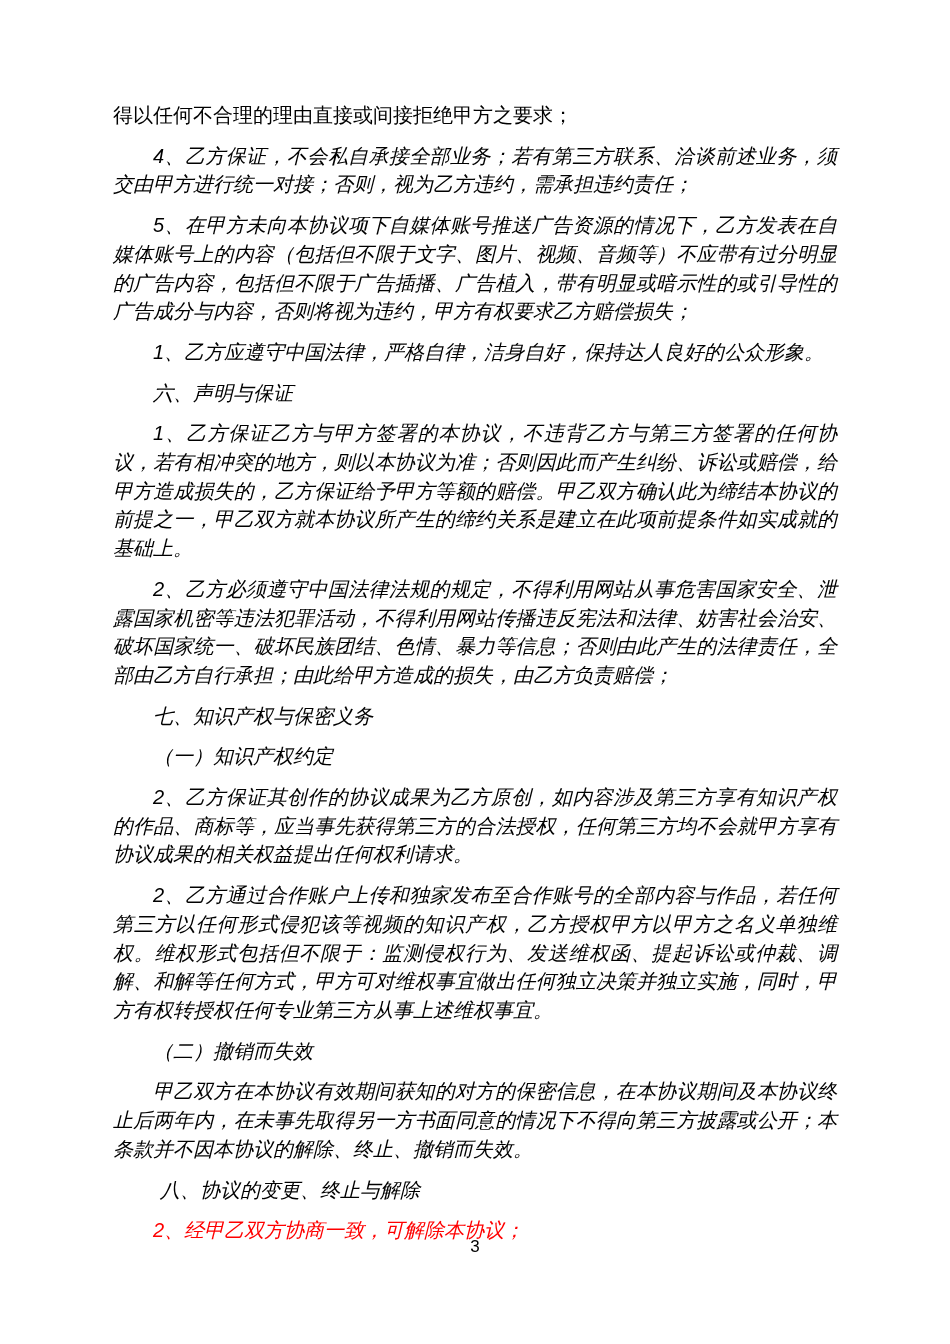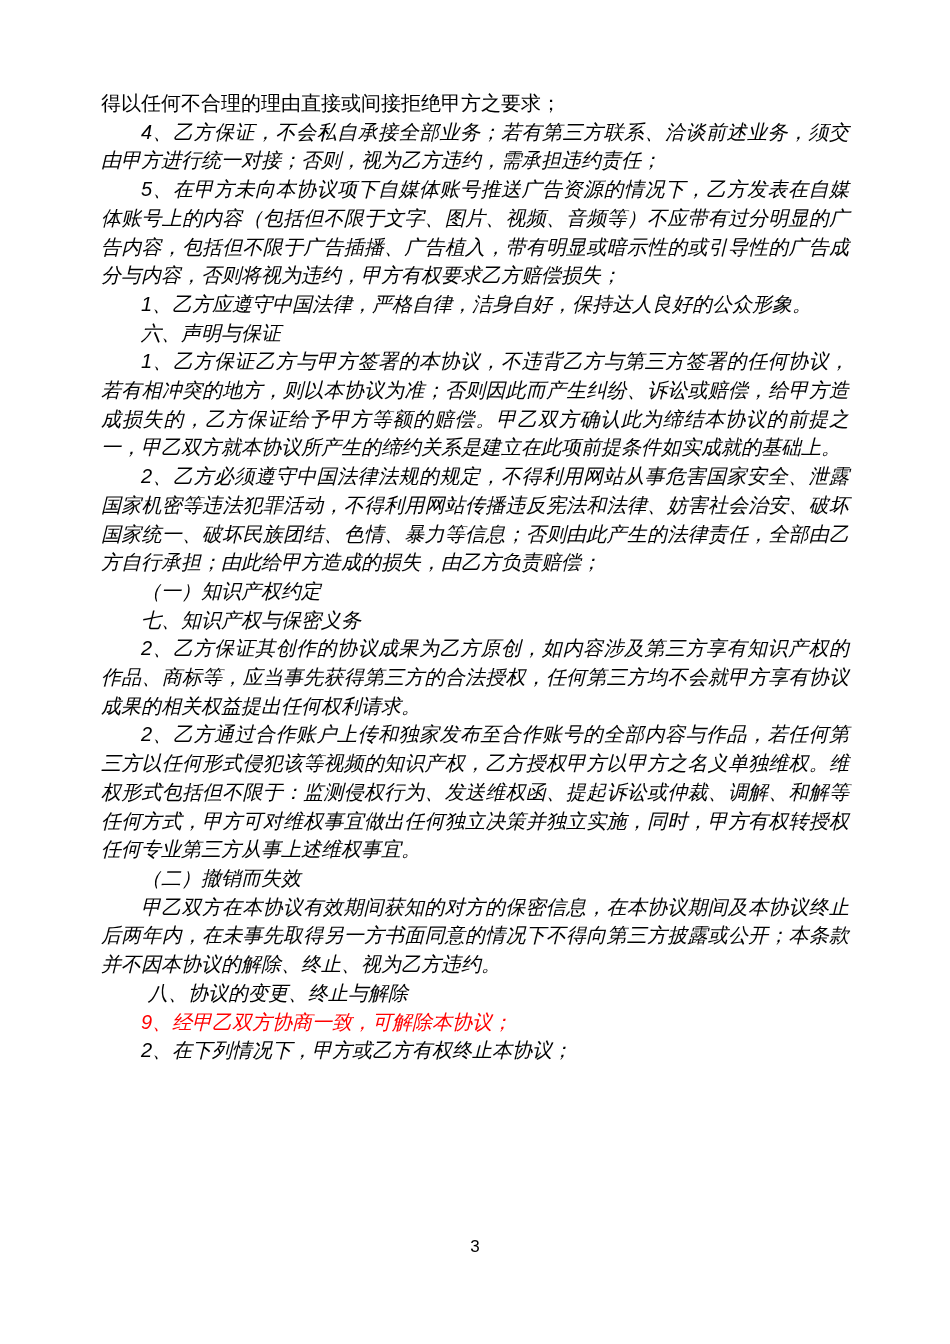--- a/index.html
+++ b/index.html
@@ -22,21 +22,21 @@
     top: 89px;
     width: 748px;
     color: #000000;
     font-size: 20px;
     line-height: 28.7px;
     text-align: justify;
     text-justify: inter-character;
     letter-spacing: 0;
   }
   .content p {
-    margin: 0;
+    margin: 12px;
     padding: 0;
     text-indent: 0;
     word-break: normal;
     overflow-wrap: break-word;
   }
   .content p.indent { text-indent: 2em; font-style: italic; }
   .content p.extra-indent { text-indent: 2.35em; font-style: italic; }
   .content p.red { color: #ff0000; }
   .page-number {
     position: absolute;
@@ -54,24 +54,23 @@
 
 <div class="page">
   <div class="content" id="doc-content">
       <p>得以任何不合理的理由直接或间接拒绝甲方之要求；</p>
       <p class="indent">4、乙方保证，不会私自承接全部业务；若有第三方联系、洽谈前述业务，须交由甲方进行统一对接；否则，视为乙方违约，需承担违约责任；</p>
       <p class="indent">5、在甲方未向本协议项下自媒体账号推送广告资源的情况下，乙方发表在自媒体账号上的内容（包括但不限于文字、图片、视频、音频等）不应带有过分明显的广告内容，包括但不限于广告插播、广告植入，带有明显或暗示性的或引导性的广告成分与内容，否则将视为违约，甲方有权要求乙方赔偿损失；</p>
       <p class="indent">1、乙方应遵守中国法律，严格自律，洁身自好，保持达人良好的公众形象。</p>
       <p class="indent">六、声明与保证</p>
       <p class="indent">1、乙方保证乙方与甲方签署的本协议，不违背乙方与第三方签署的任何协议，若有相冲突的地方，则以本协议为准；否则因此而产生纠纷、诉讼或赔偿，给甲方造成损失的，乙方保证给予甲方等额的赔偿。甲乙双方确认此为缔结本协议的前提之一，甲乙双方就本协议所产生的缔约关系是建立在此项前提条件如实成就的基础上。</p>
       <p class="indent">2、乙方必须遵守中国法律法规的规定，不得利用网站从事危害国家安全、泄露国家机密等违法犯罪活动，不得利用网站传播违反宪法和法律、妨害社会治安、破坏国家统一、破坏民族团结、色情、暴力等信息；否则由此产生的法律责任，全部由乙方自行承担；由此给甲方造成的损失，由乙方负责赔偿；</p>
+      <p class="indent">七、知识产权与保密义务</p>
       <p class="indent">（一）知识产权约定</p>
-      <p class="indent">七、知识产权与保密义务</p>
       <p class="indent">2、乙方保证其创作的协议成果为乙方原创，如内容涉及第三方享有知识产权的作品、商标等，应当事先获得第三方的合法授权，任何第三方均不会就甲方享有协议成果的相关权益提出任何权利请求。</p>
       <p class="indent">2、乙方通过合作账户上传和独家发布至合作账号的全部内容与作品，若任何第三方以任何形式侵犯该等视频的知识产权，乙方授权甲方以甲方之名义单独维权。维权形式包括但不限于：监测侵权行为、发送维权函、提起诉讼或仲裁、调解、和解等任何方式，甲方可对维权事宜做出任何独立决策并独立实施，同时，甲方有权转授权任何专业第三方从事上述维权事宜。</p>
       <p class="indent">（二）撤销而失效</p>
-      <p class="indent">甲乙双方在本协议有效期间获知的对方的保密信息，在本协议期间及本协议终止后两年内，在未事先取得另一方书面同意的情况下不得向第三方披露或公开；本条款并不因本协议的解除、终止、视为乙方违约。</p>
+      <p class="indent">甲乙双方在本协议有效期间获知的对方的保密信息，在本协议期间及本协议终止后两年内，在未事先取得另一方书面同意的情况下不得向第三方披露或公开；本条款并不因本协议的解除、终止、撤销而失效。</p>
       <p class="extra-indent">八、协议的变更、终止与解除</p>
-      <p class="indent red">9、经甲乙双方协商一致，可解除本协议；</p>
-      <p class="indent">2、在下列情况下，甲方或乙方有权终止本协议；</p>
+      <p class="indent red">2、经甲乙双方协商一致，可解除本协议；</p>
     </div>
   <div class="page-number">3</div>
 </div>
 
 </body></html>

